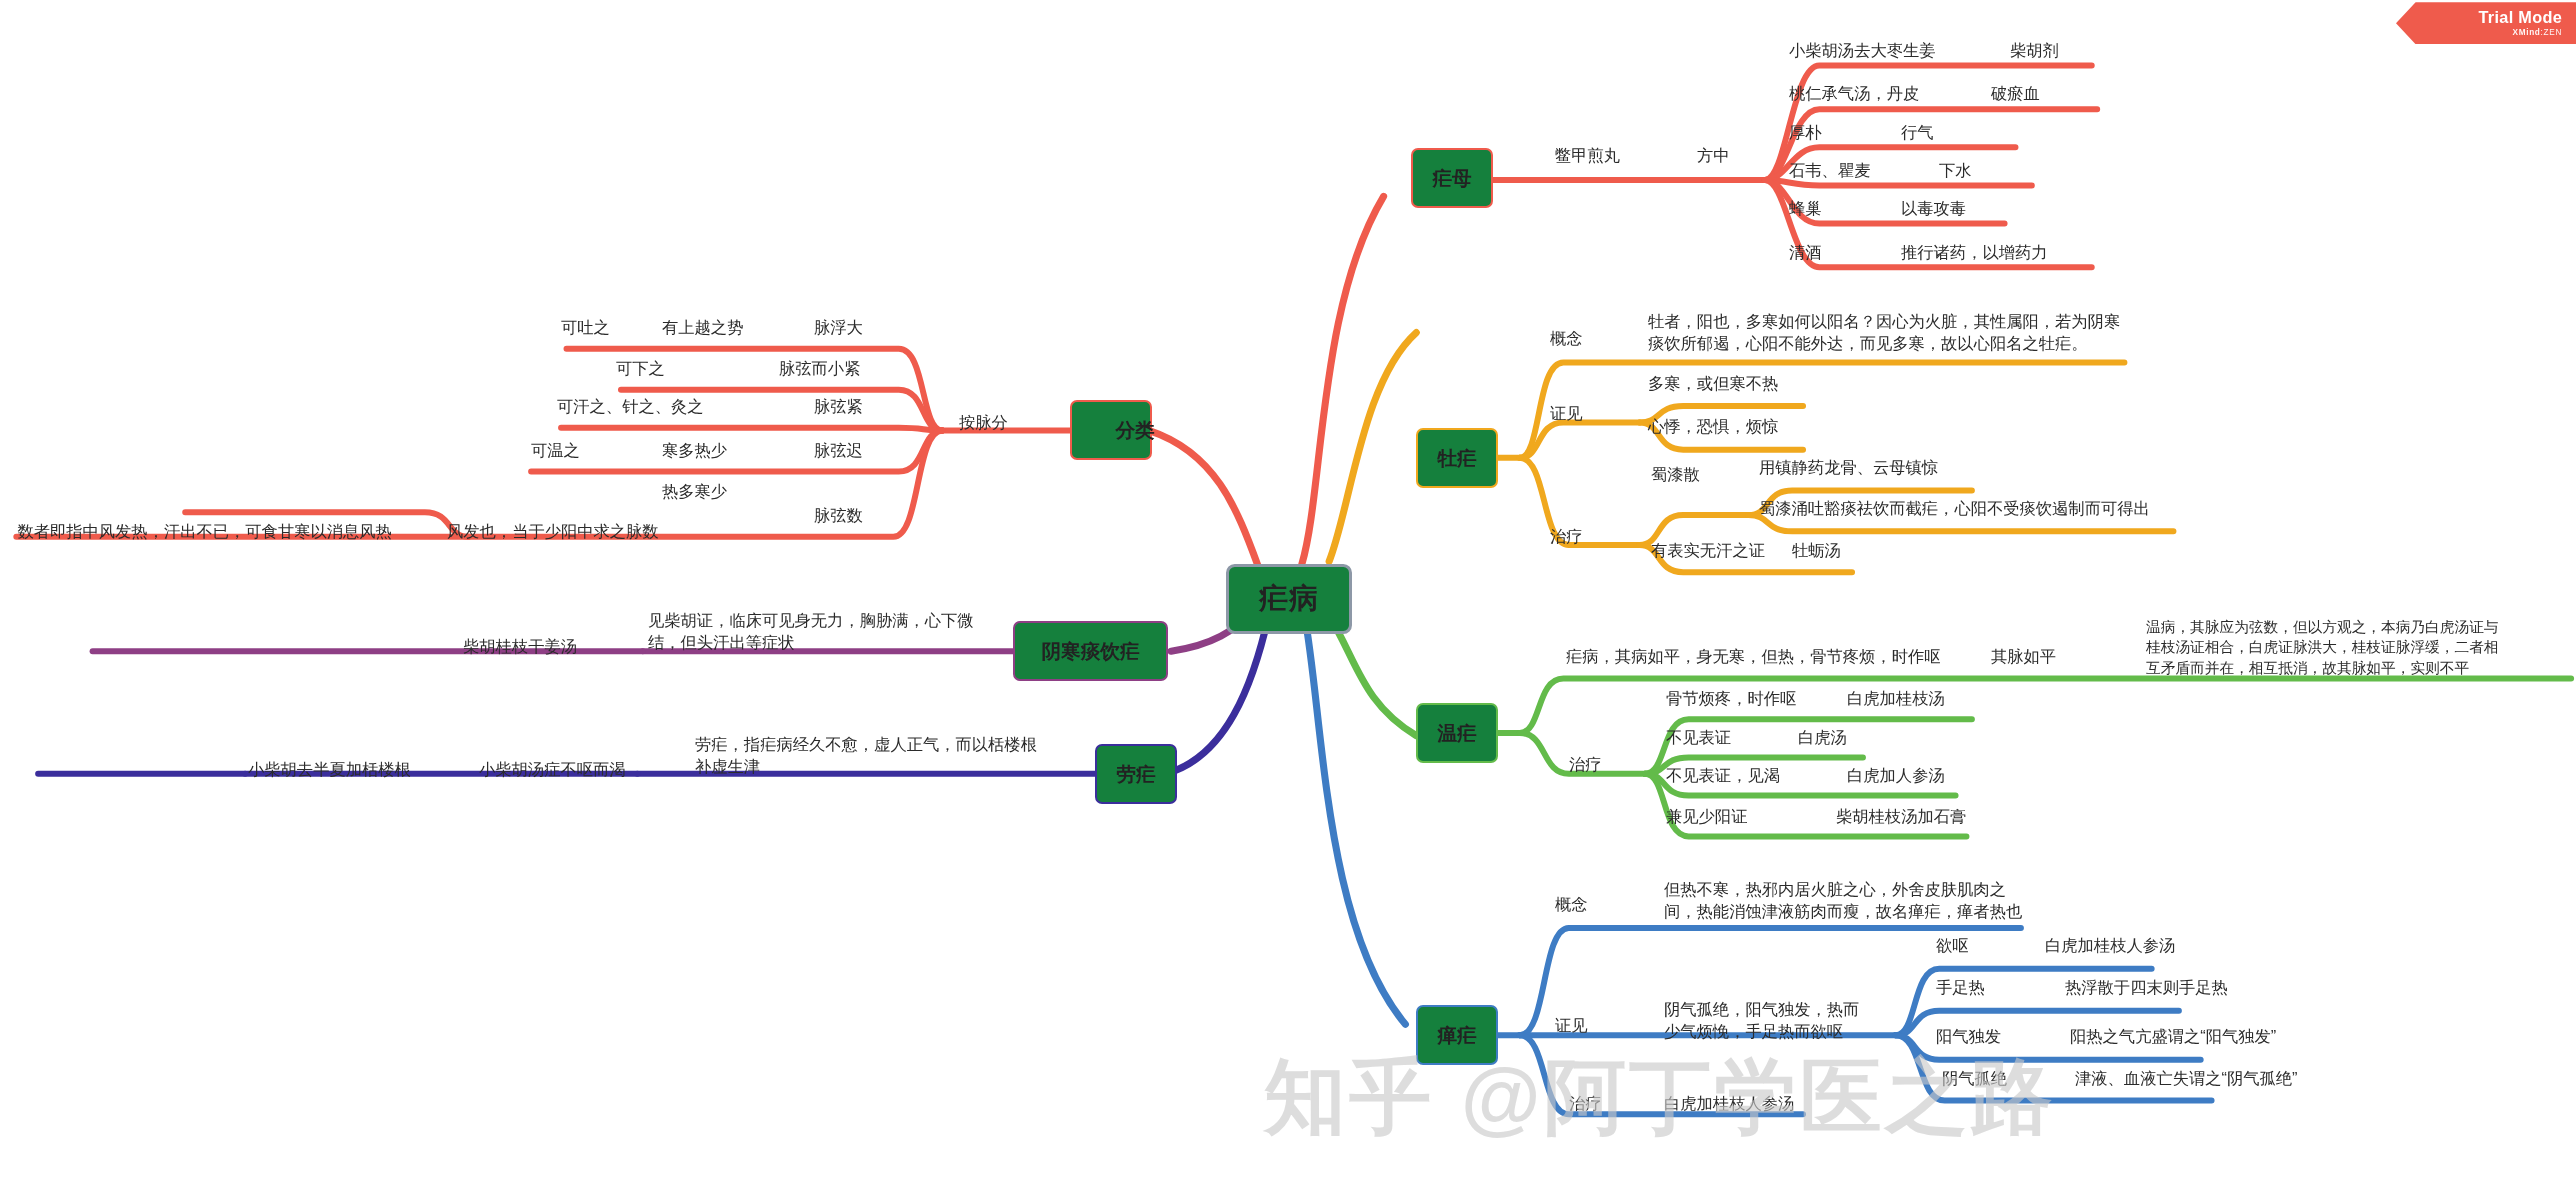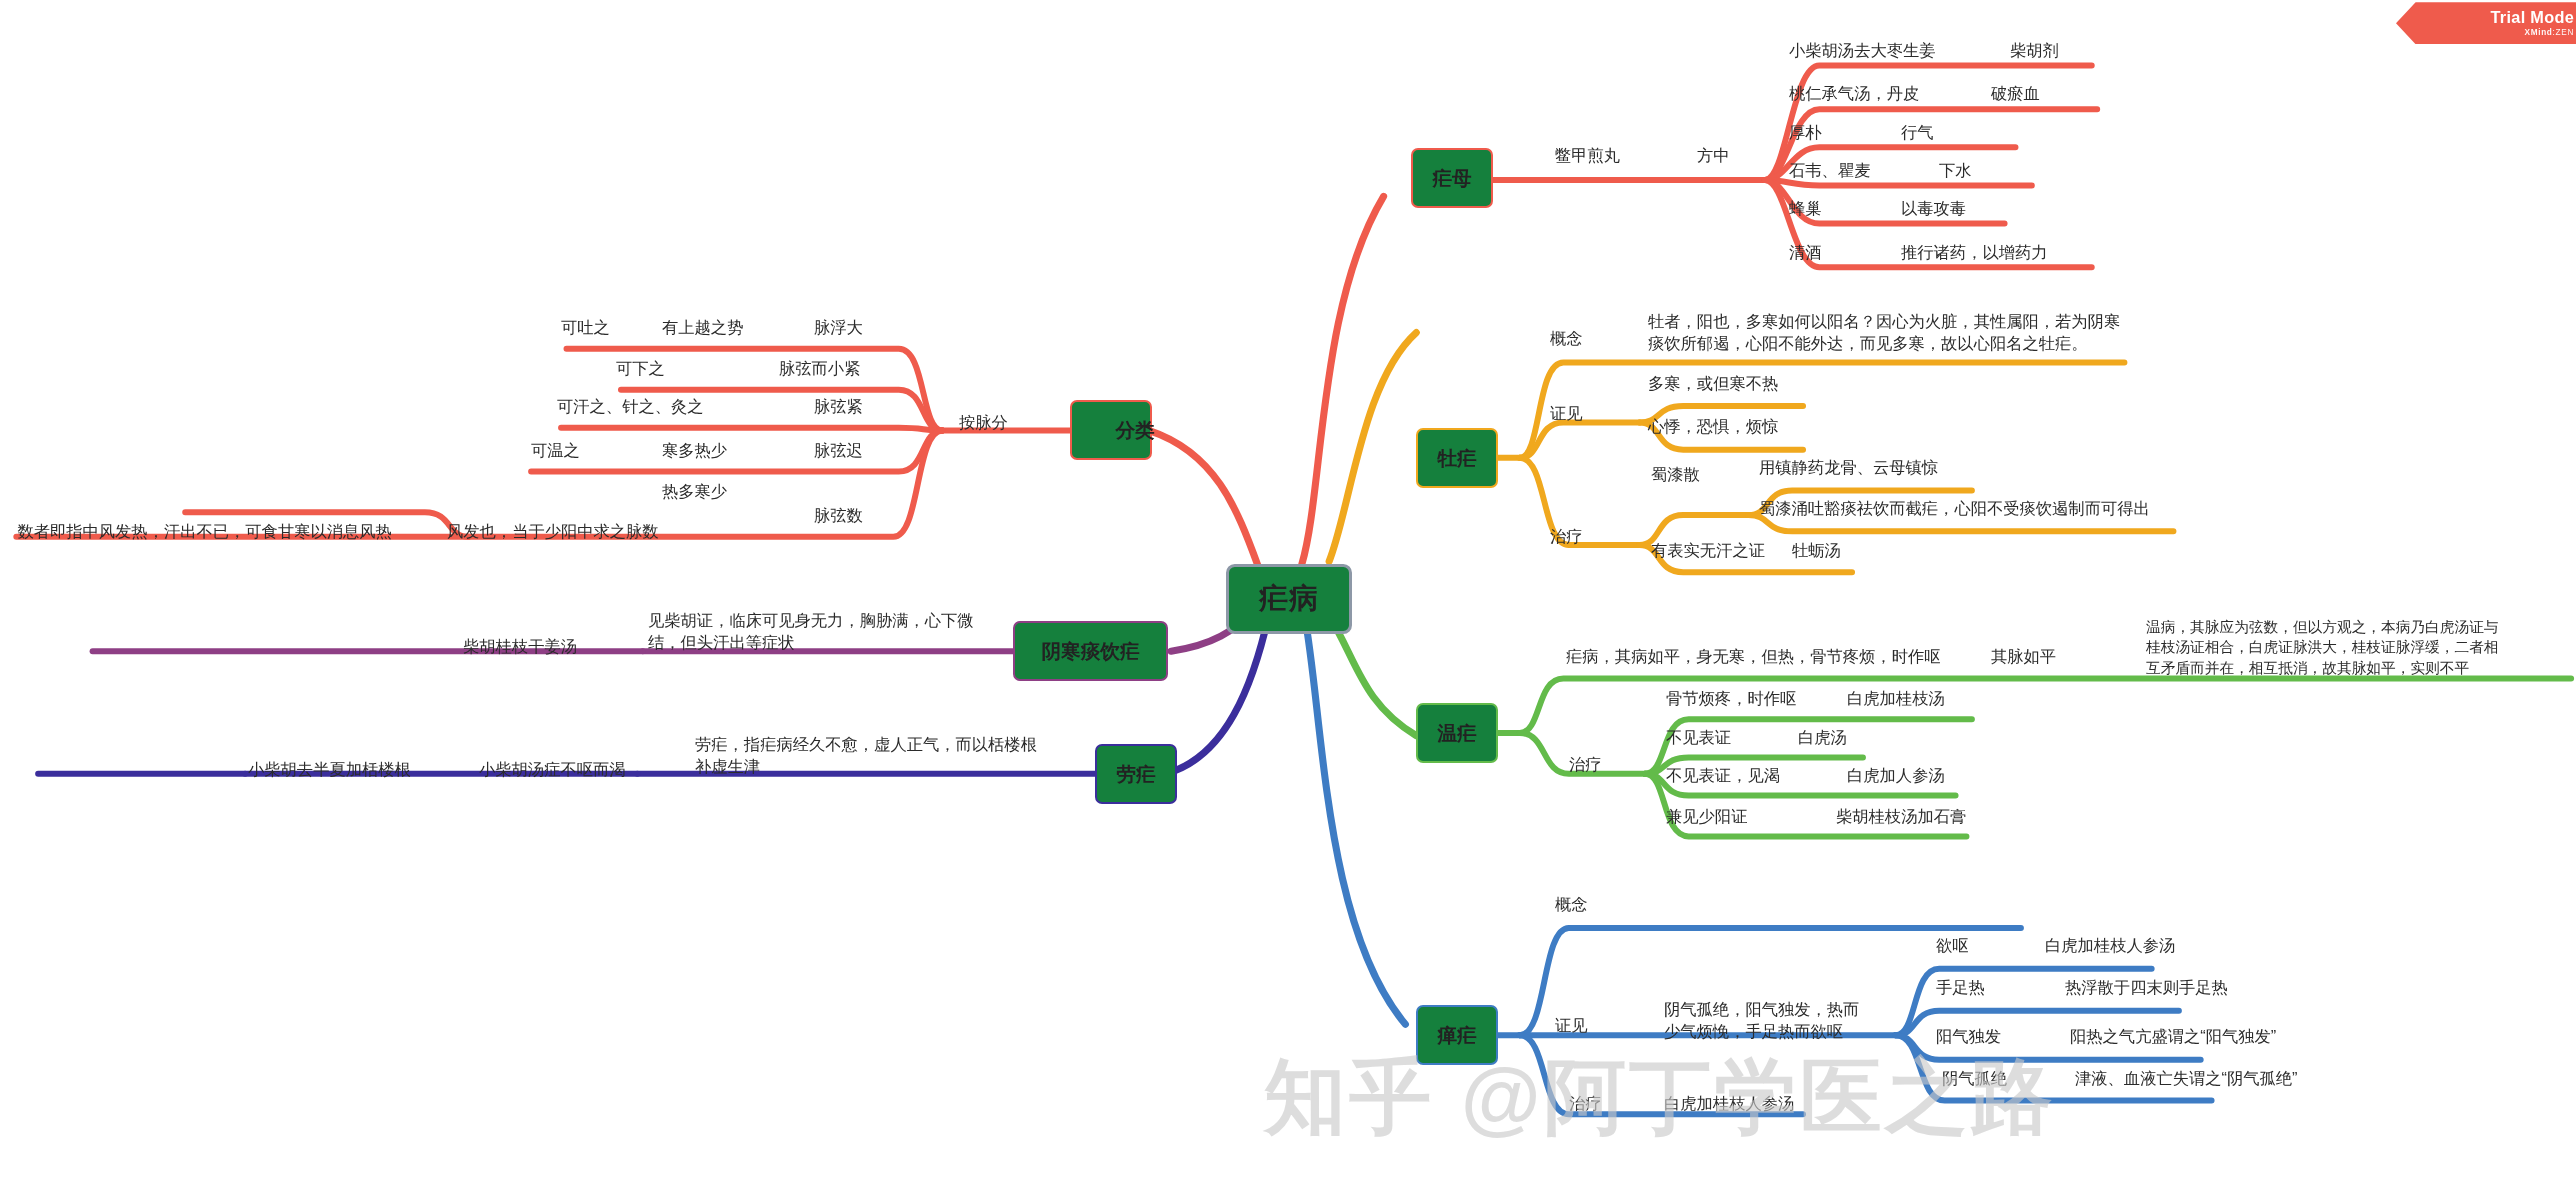--- a/index.html
+++ b/index.html
@@ -15,21 +15,21 @@
   .lvl1{font-size:19.6px;border-width:2.7px;border-radius:7px;}
 
   .lbl{position:absolute;color:#2b2b2b;font-size:16.3px;line-height:1.38;white-space:pre-line;}
   .lbl.small{font-size:14.7px;}
 
   
   #trial{position:absolute;right:0;top:2.2px;height:42px;width:180px;
          background:#ef5b4c;color:#fff;
          clip-path:polygon(19.6px 0,100% 0,100% 100%,19.6px 100%,0 50%);
          display:flex;flex-direction:column;align-items:flex-end;justify-content:center;
-         padding-right:2px;box-sizing:border-box;}
+         padding-right:14px;box-sizing:border-box;}
   #trial .t1{font-size:16.3px;font-weight:bold;letter-spacing:0.3px;line-height:1;}
   #trial .t2{font-size:8.2px;letter-spacing:0.7px;margin-top:2.7px;opacity:.95;}
   #trial .t2 b{font-weight:bold;}
 
   #watermark{position:absolute;left:1264px;top:1043px;font-size:82px;color:#c9c9c9;
              opacity:.62;font-weight:bold;letter-spacing:3.3px;white-space:nowrap;
              pointer-events:none;}
 </style>
 </head>
 <body>
@@ -195,20 +195,22 @@
   <div class="lbl" style="left:1666px;top:726px;">不见表证</div>
   <div class="lbl" style="left:1798px;top:726px;">白虎汤</div>
 
   <div class="lbl" style="left:1666px;top:764px;">不见表证，见渴</div>
   <div class="lbl" style="left:1847px;top:764px;">白虎加人参汤</div>
 
   <div class="lbl" style="left:1666px;top:805px;">兼见少阳证</div>
   <div class="lbl" style="left:1836px;top:805px;">柴胡桂枝汤加石膏</div>
 
   <div class="lbl" style="left:1555px;top:893px;">概念</div>
+  <div class="lbl" style="left:1664px;top:878px;">但热不寒，热邪内居火脏之心，外舍皮肤肌肉之
+间，热能消蚀津液筋肉而瘦，故名瘅疟，瘅者热也</div>
 
   <div class="lbl" style="left:1555px;top:1014px;">证见</div>
   <div class="lbl" style="left:1664px;top:998px;">阴气孤绝，阳气独发，热而
 少气烦悗，手足热而欲呕</div>
 
   <div class="lbl" style="left:1936px;top:934px;">欲呕</div>
   <div class="lbl" style="left:2045px;top:934px;">白虎加桂枝人参汤</div>
 
   <div class="lbl" style="left:1936px;top:976px;">手足热</div>
   <div class="lbl" style="left:2065px;top:976px;">热浮散于四末则手足热</div>

